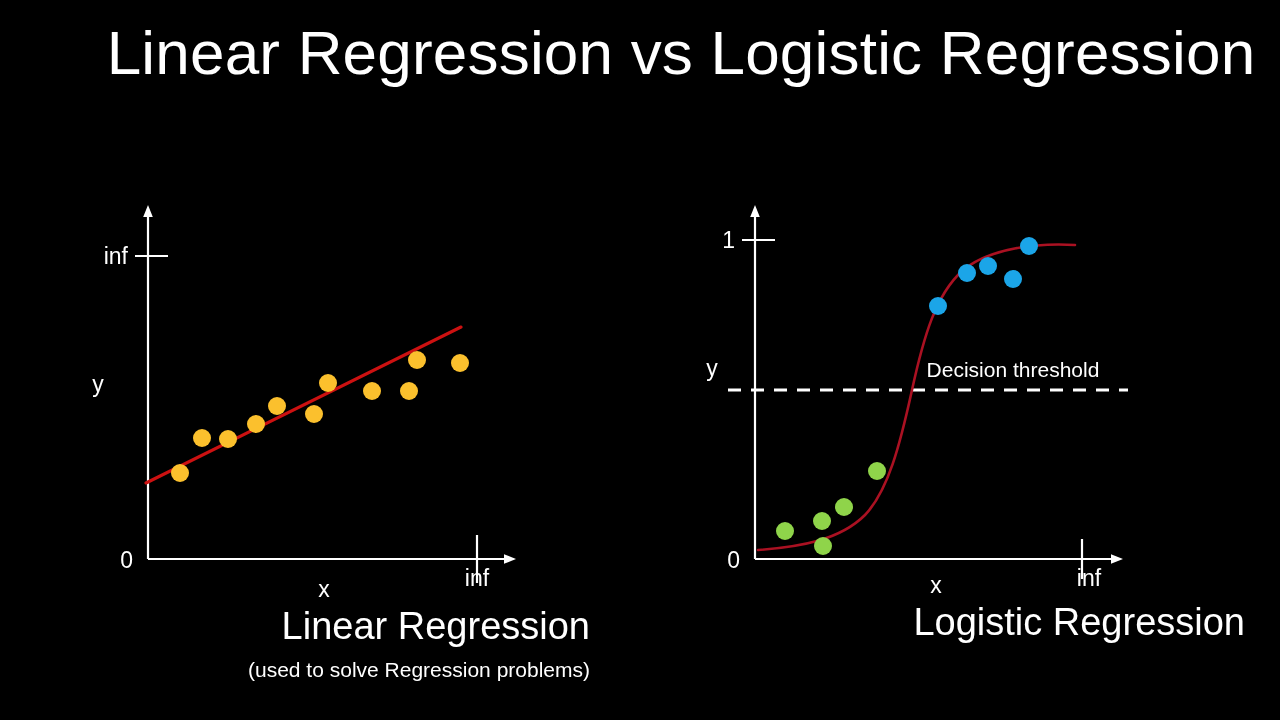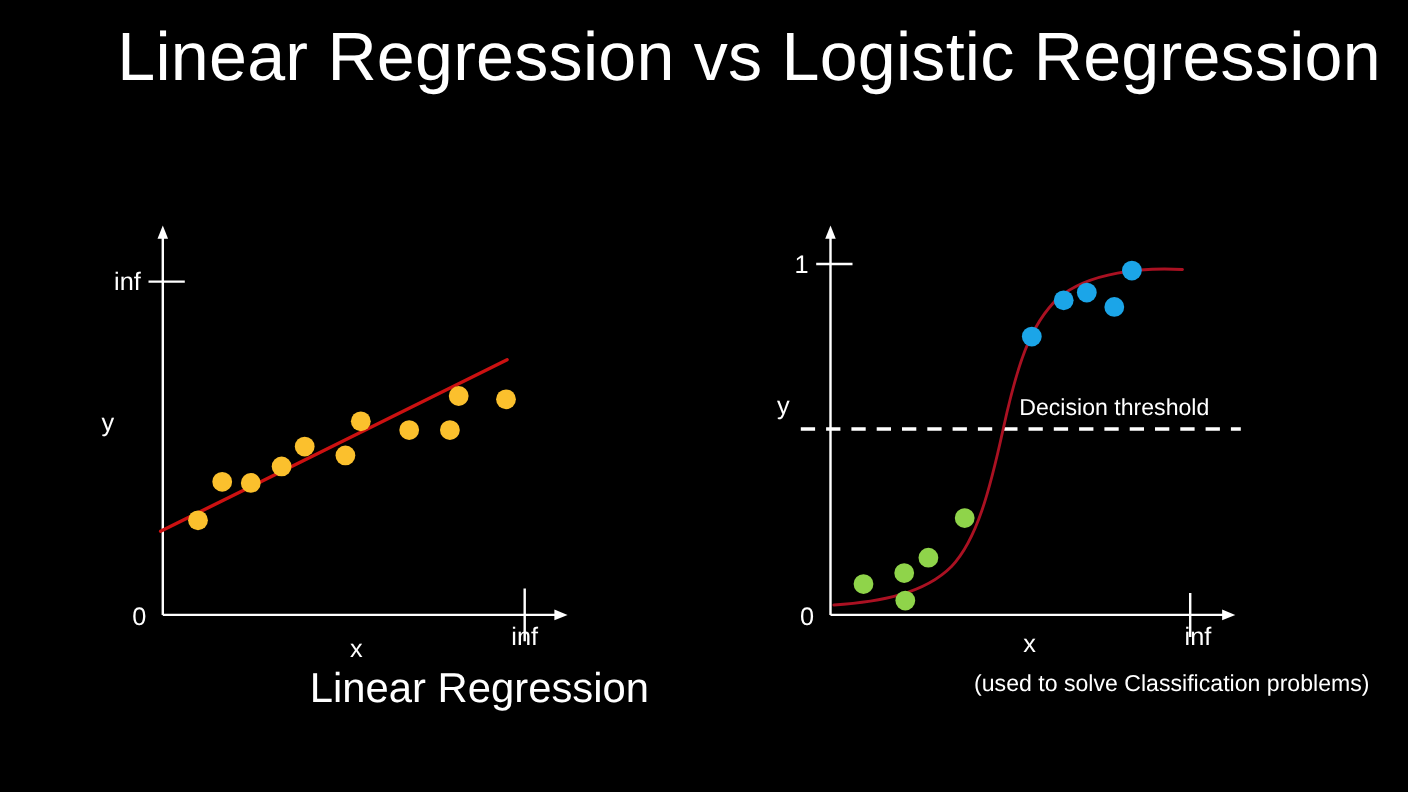--- a/index.html
+++ b/index.html
@@ -168,19 +168,20 @@
       <text class="tick-label" x="90" y="373" text-anchor="end">0</text>
       <text class="axis-label" x="62" y="181" text-anchor="middle">y</text>
       <text class="axis-label" x="286" y="398" text-anchor="middle">x</text>
       <text class="tick-label" x="439" y="391" text-anchor="middle">inf</text>
       <text class="annotation" x="363" y="182" text-anchor="middle">Decision threshold</text>
     </svg>
   </div>
 
   <div class="caption-block" id="caption-left">
     <div class="caption-title">Linear Regression</div>
+    <div class="caption-sub">(used to solve Regression problems)</div>
   </div>
 
   <div class="caption-block" id="caption-right">
-    <div class="caption-sub">(used to solve Classification problems)</div>
+    <div class="caption-title">Logistic Regression</div>
   </div>
 
 </div>
 
 </body></html>

